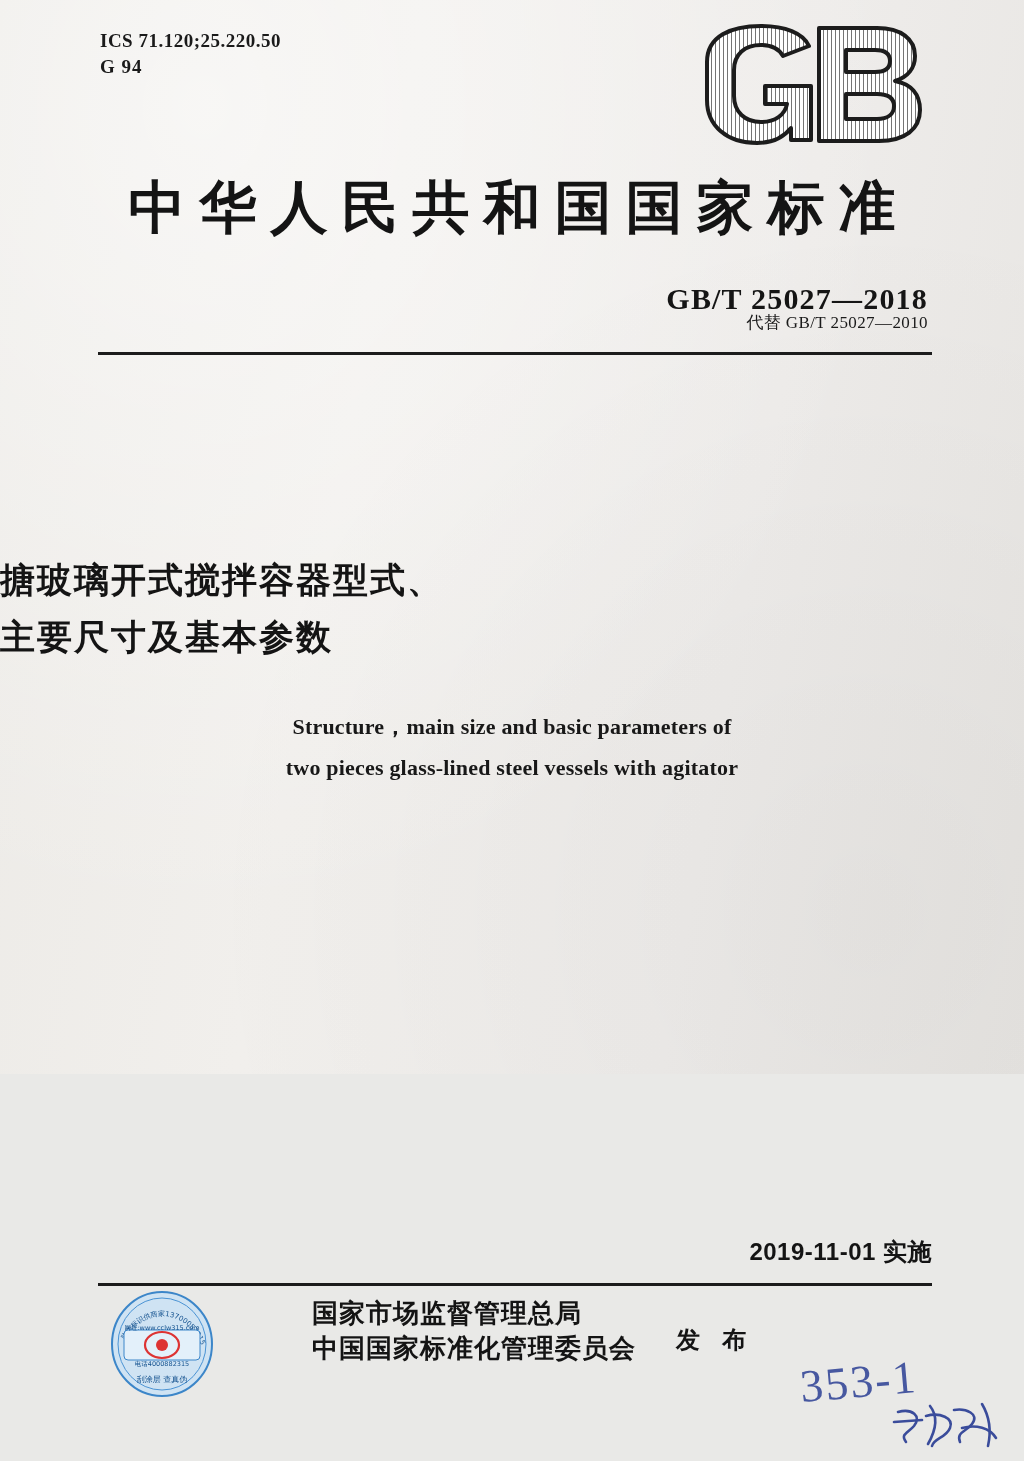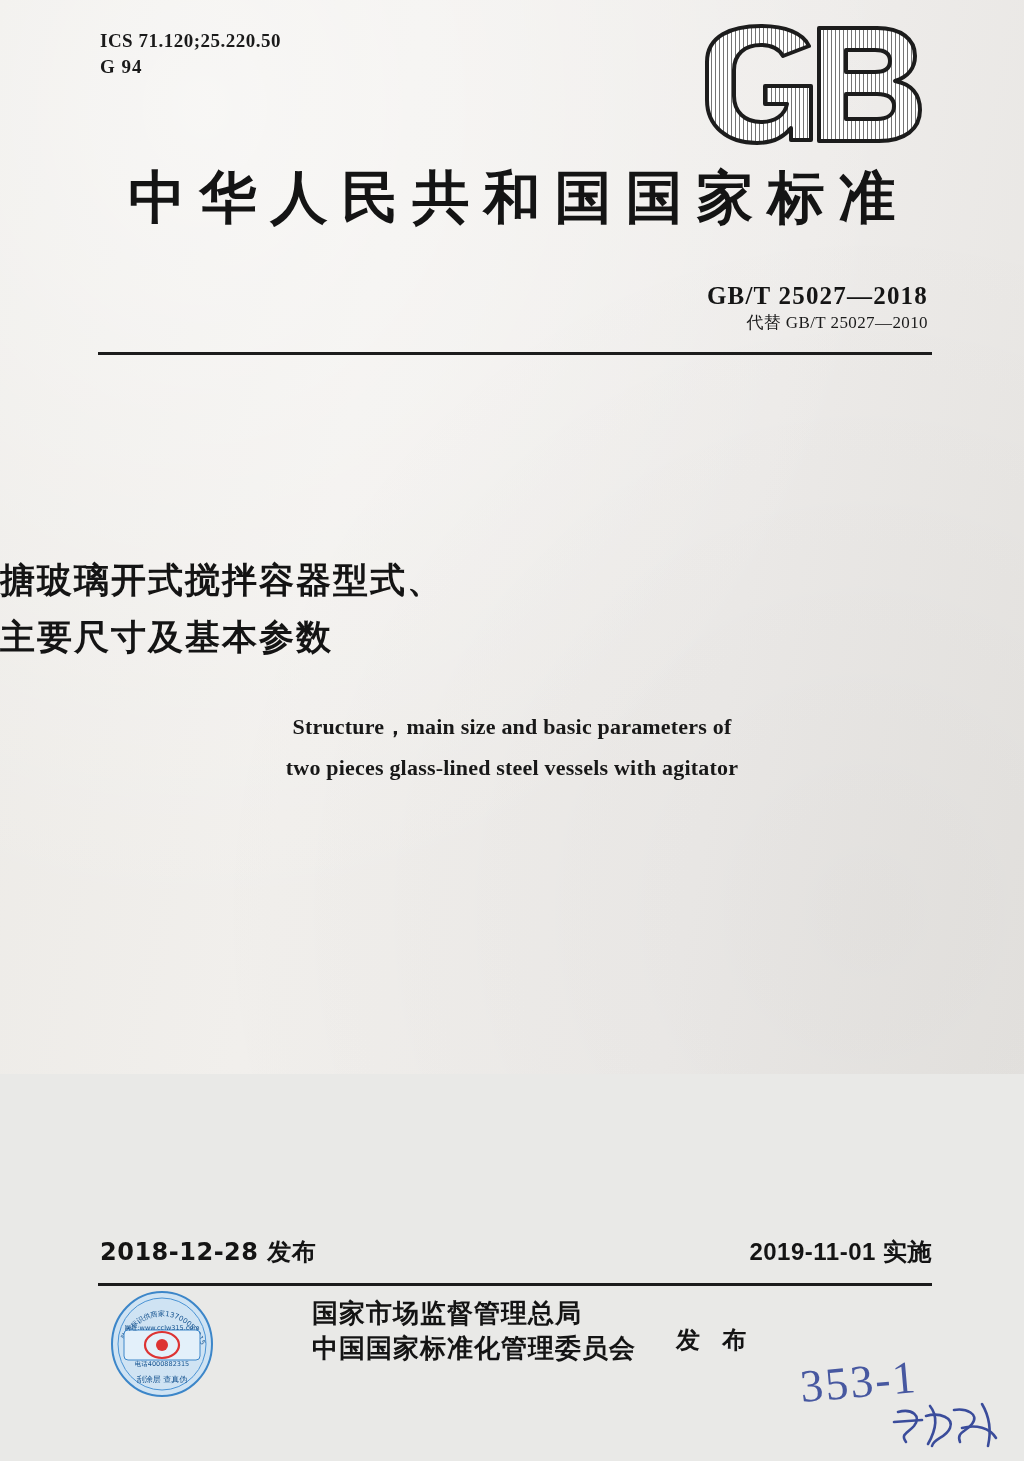--- a/index.html
+++ b/index.html
@@ -51,38 +51,38 @@
     top: 22px;
     width: 230px;
     height: 125px;
   }
 
   
   .cn-standard-title {
     position: absolute;
     left: 0;
     right: 0;
-    top: 160px;
+    top: 170px;
     text-align: center;
     font-family: "DejaVu Sans", sans-serif;
     font-weight: bold;
     font-size: 57px;
     letter-spacing: 14px;
     color: #141414;
     text-indent: 14px;
   }
 
   .std-number {
     position: absolute;
     right: 96px;
     top: 282px;
     text-align: right;
     font-family: "Liberation Serif", serif;
     font-weight: bold;
-    font-size: 25px;
+    font-size: 30px;
     letter-spacing: 1.2px;
     color: #151515;
   }
   .std-replaces {
     position: absolute;
     right: 96px;
     top: 311px;
     text-align: center;
     font-family: "Liberation Serif", serif;
     font-size: 17px;
@@ -248,21 +248,20 @@
   <div class="doc-title">
     <div>搪玻璃开式搅拌容器型式、</div>
     <div>主要尺寸及基本参数</div>
   </div>
 
   <div class="doc-title-en">
     <div>Structure，main size and basic parameters of</div>
     <div>two pieces glass-lined steel vessels with agitator</div>
   </div>
 
-  <div class="date-issue">2018-12-28 发布</div>
   <div class="date-impl">2019-11-01 实施</div>
   <div class="footer-rule"></div>
 
   <div class="publisher">
     <div>国家市场监督管理总局</div>
     <div>中国国家标准化管理委员会</div>
   </div>
   <div class="publish-word">发 布</div>
 
   <div class="seal">

